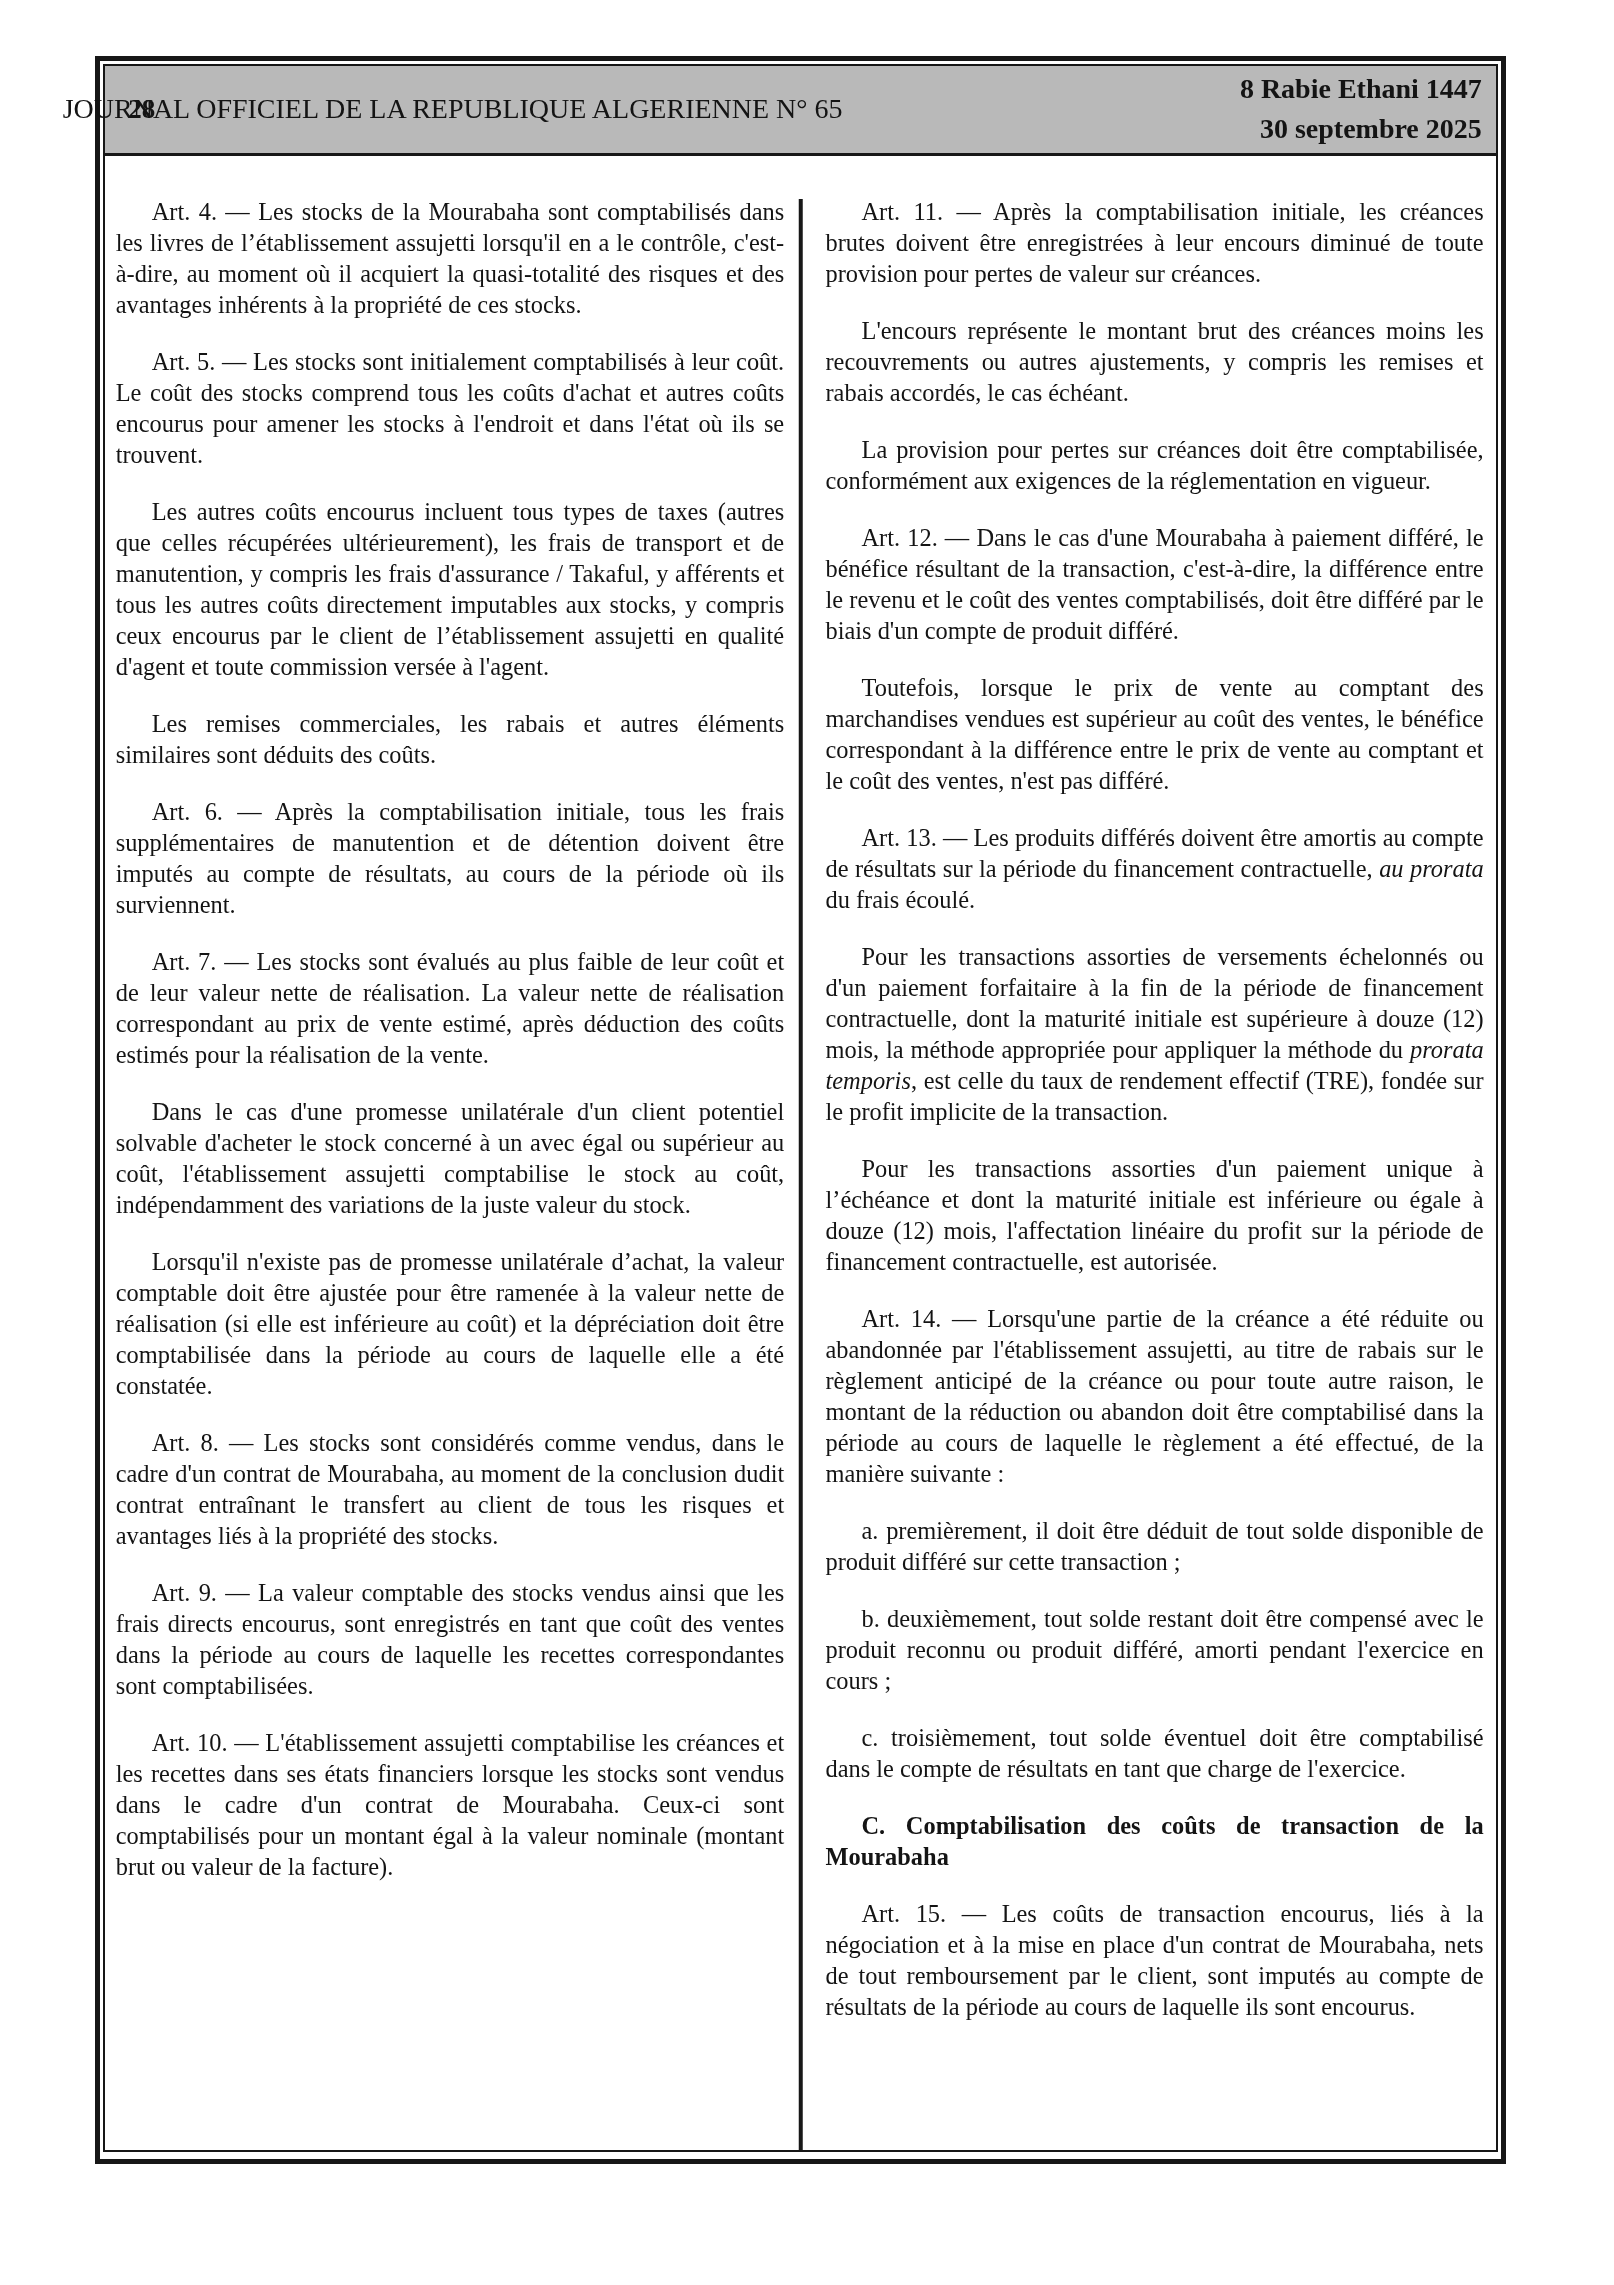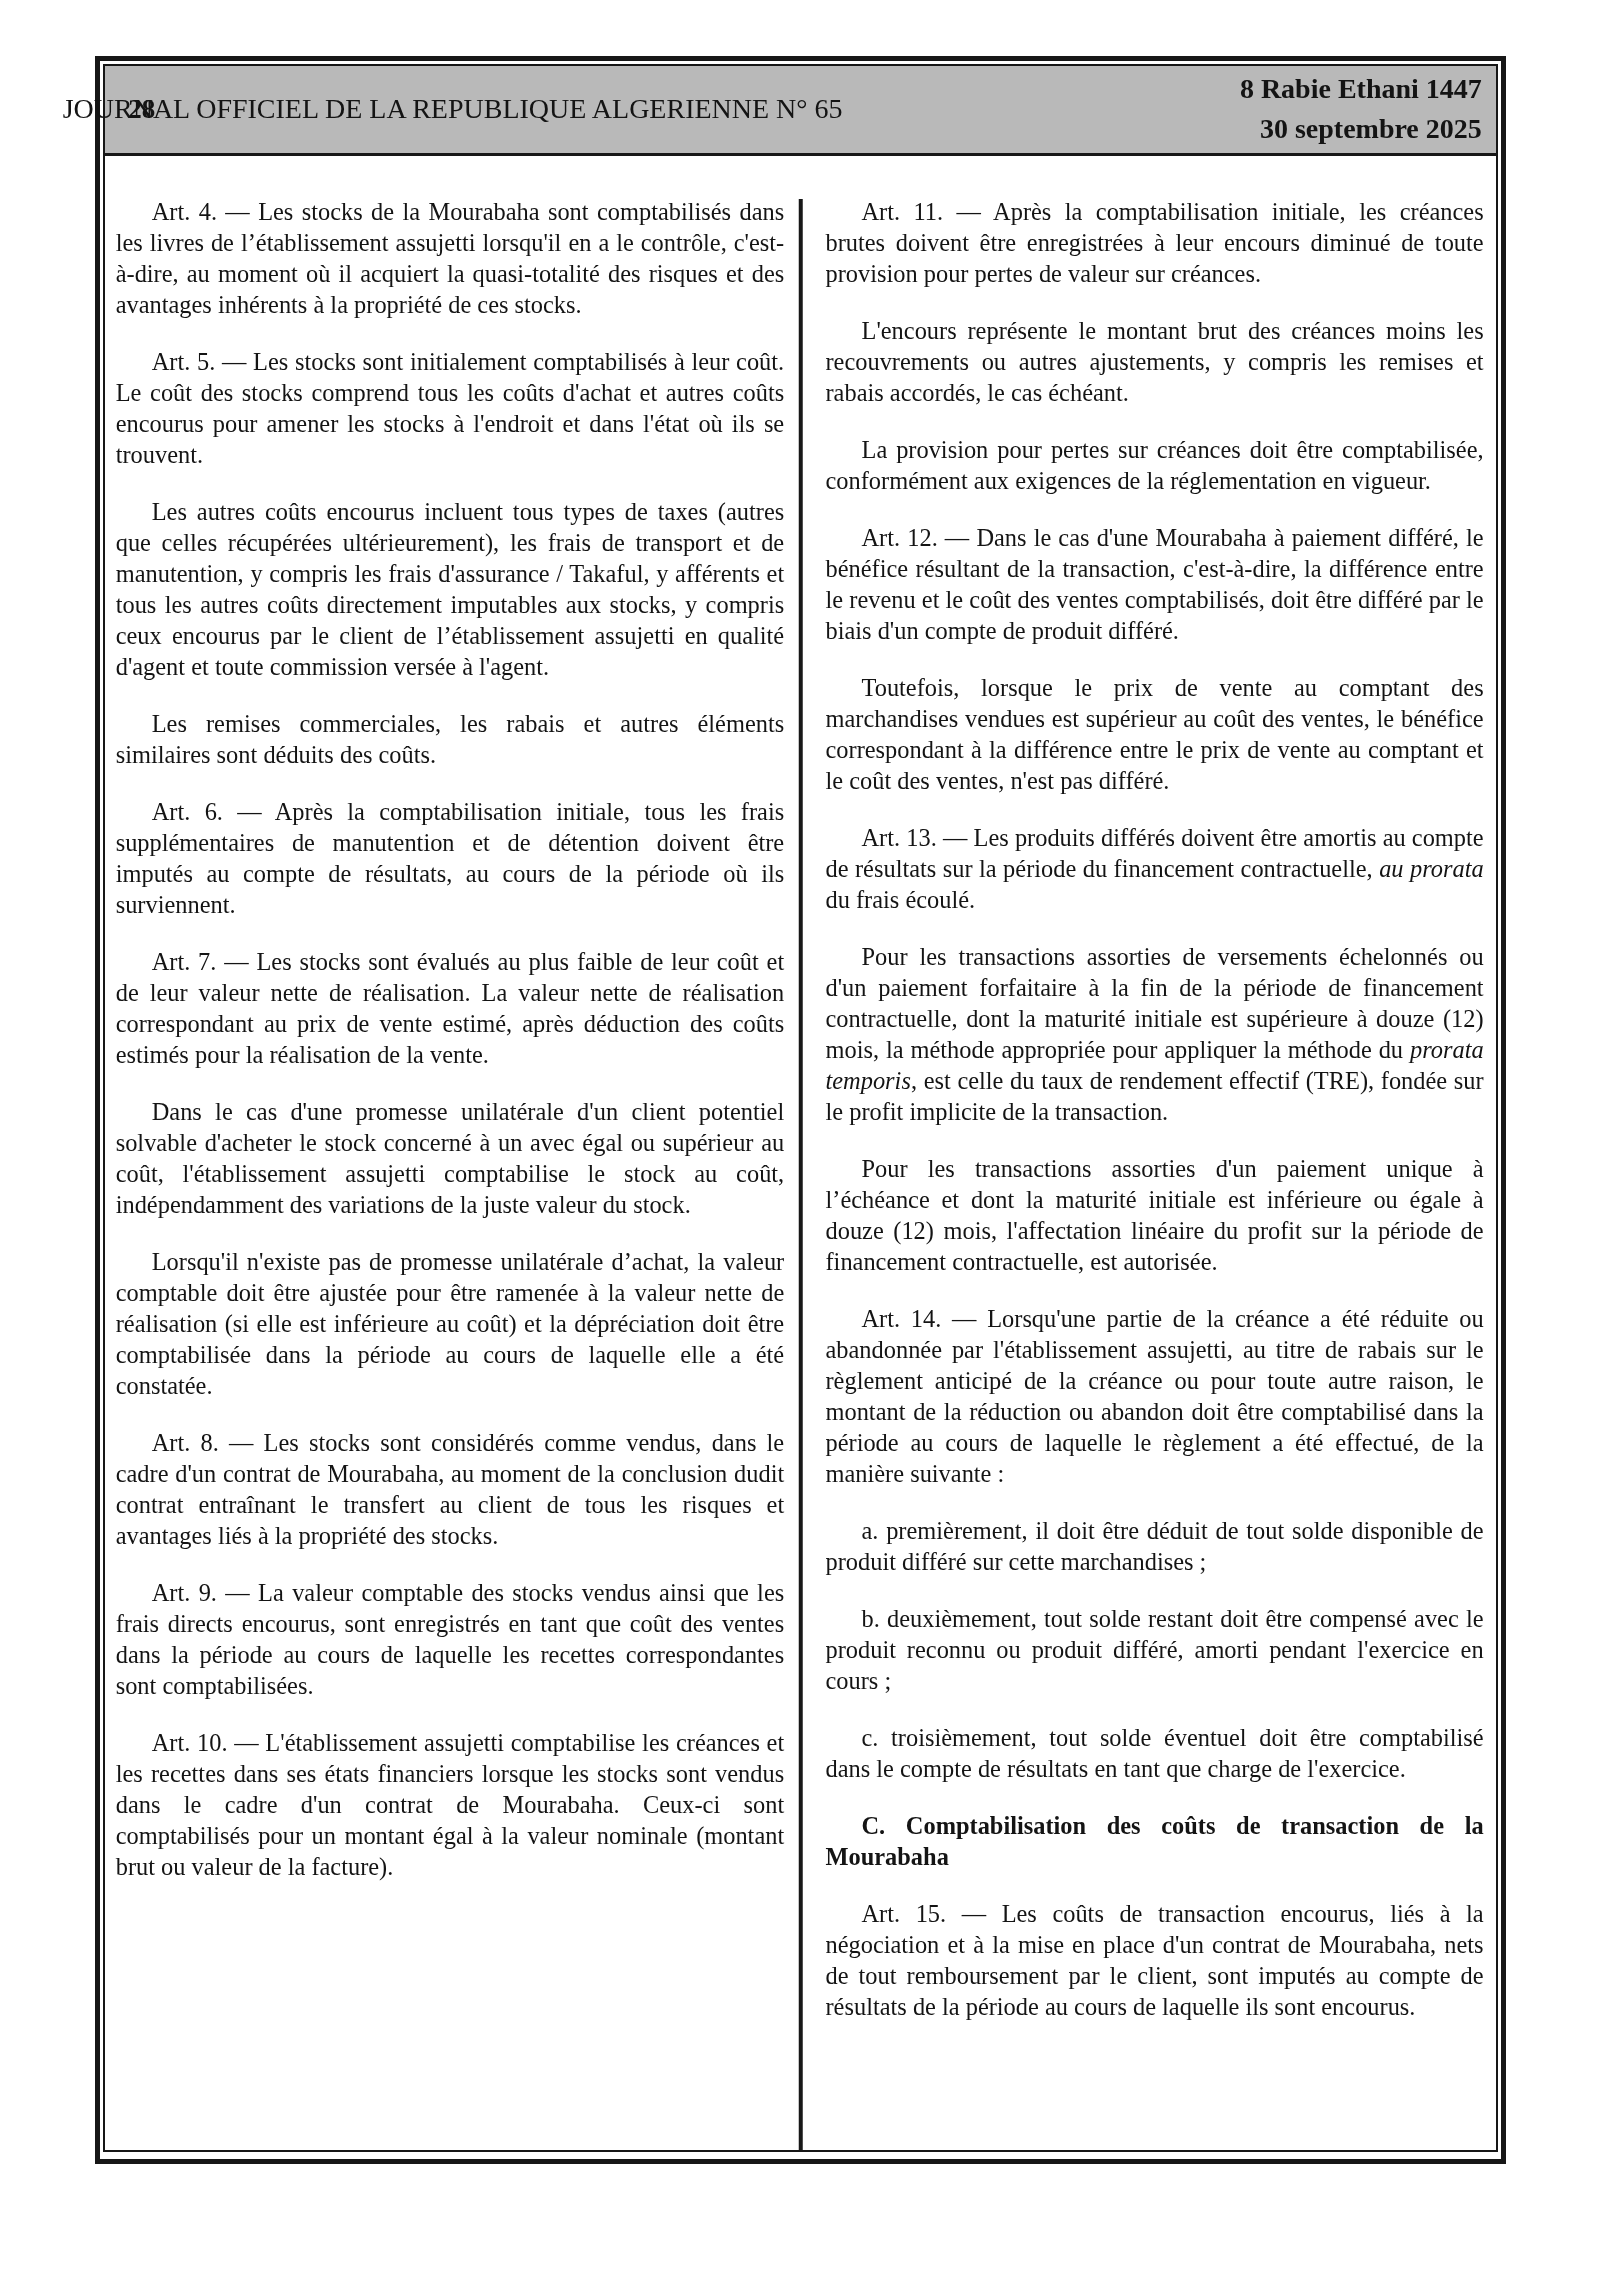--- a/index.html
+++ b/index.html
@@ -143,21 +143,21 @@
       <div class="col col-right">
         <p>Art. 11. — Après la comptabilisation initiale, les créances brutes doivent être enregistrées à leur encours diminué de toute provision pour pertes de valeur sur créances.</p>
         <p>L'encours représente le montant brut des créances moins les recouvrements ou autres ajustements, y compris les remises et rabais accordés, le cas échéant.</p>
         <p>La provision pour pertes sur créances doit être comptabilisée, conformément aux exigences de la réglementation en vigueur.</p>
         <p>Art. 12. — Dans le cas d'une Mourabaha à paiement différé, le bénéfice résultant de la transaction, c'est-à-dire, la différence entre le revenu et le coût des ventes comptabilisés, doit être différé par le biais d'un compte de produit différé.</p>
         <p>Toutefois, lorsque le prix de vente au comptant des marchandises vendues est supérieur au coût des ventes, le bénéfice correspondant à la différence entre le prix de vente au comptant et le coût des ventes, n'est pas différé.</p>
         <p><span>Art. 13. — Les produits différés doivent être amortis au compte de résultats sur la période du financement contractuelle, </span><span class="italic-phrase">au prorata</span><span> du frais écoulé.</span></p>
         <p><span>Pour les transactions assorties de versements échelonnés ou d'un paiement forfaitaire à la fin de la période de financement contractuelle, dont la maturité initiale est supérieure à douze (12) mois, la méthode appropriée pour appliquer la méthode du </span><span class="italic-phrase">prorata temporis</span><span>, est celle du taux de rendement effectif (TRE), fondée sur le profit implicite de la transaction.</span></p>
         <p>Pour les transactions assorties d'un paiement unique à l’échéance et dont la maturité initiale est inférieure ou égale à douze (12) mois, l'affectation linéaire du profit sur la période de financement contractuelle, est autorisée.</p>
         <p>Art. 14. — Lorsqu'une partie de la créance a été réduite ou abandonnée par l'établissement assujetti, au titre de rabais sur le règlement anticipé de la créance ou pour toute autre raison, le montant de la réduction ou abandon doit être comptabilisé dans la période au cours de laquelle le règlement a été effectué, de la manière suivante :</p>
-        <p>a. premièrement, il doit être déduit de tout solde disponible de produit différé sur cette marchandises ;</p>
+        <p>a. premièrement, il doit être déduit de tout solde disponible de produit différé sur cette transaction ;</p>
         <p>b. deuxièmement, tout solde restant doit être compensé avec le produit reconnu ou produit différé, amorti pendant l'exercice en cours ;</p>
         <p>c. troisièmement, tout solde éventuel doit être comptabilisé dans le compte de résultats en tant que charge de l'exercice.</p>
         <p class="section-heading">C. Comptabilisation des coûts de transaction de la Mourabaha</p>
         <p>Art. 15. — Les coûts de transaction encourus, liés à la négociation et à la mise en place d'un contrat de Mourabaha, nets de tout remboursement par le client, sont imputés au compte de résultats de la période au cours de laquelle ils sont encourus.</p>
       </div>
     </div>
 
   </div>
 </div>
 

